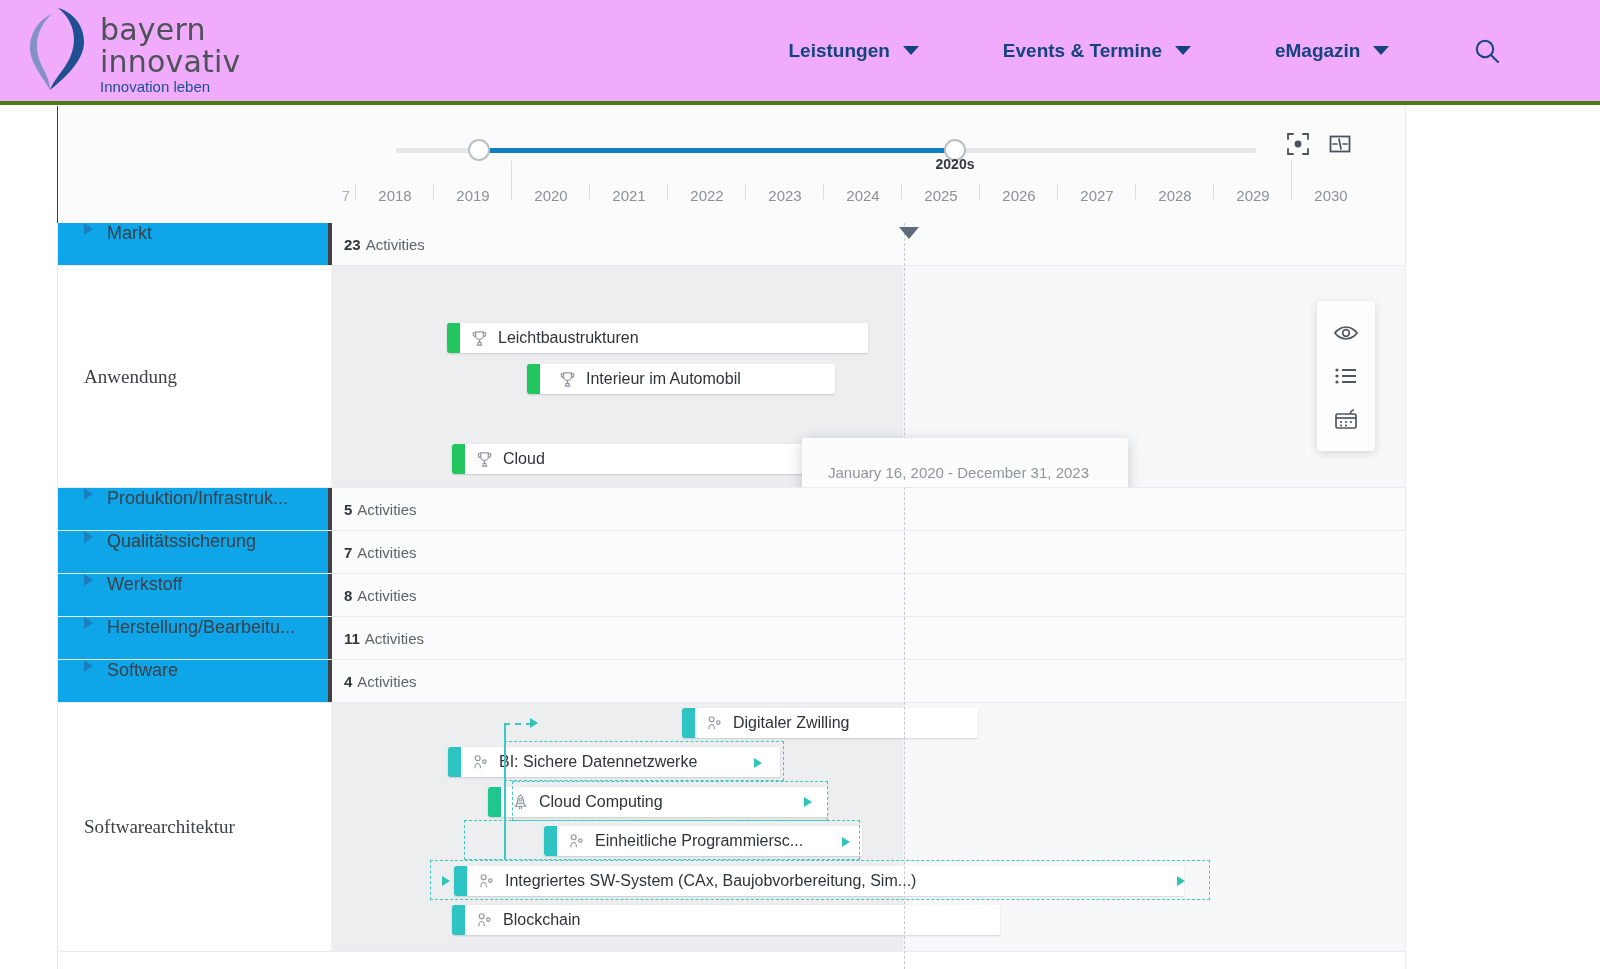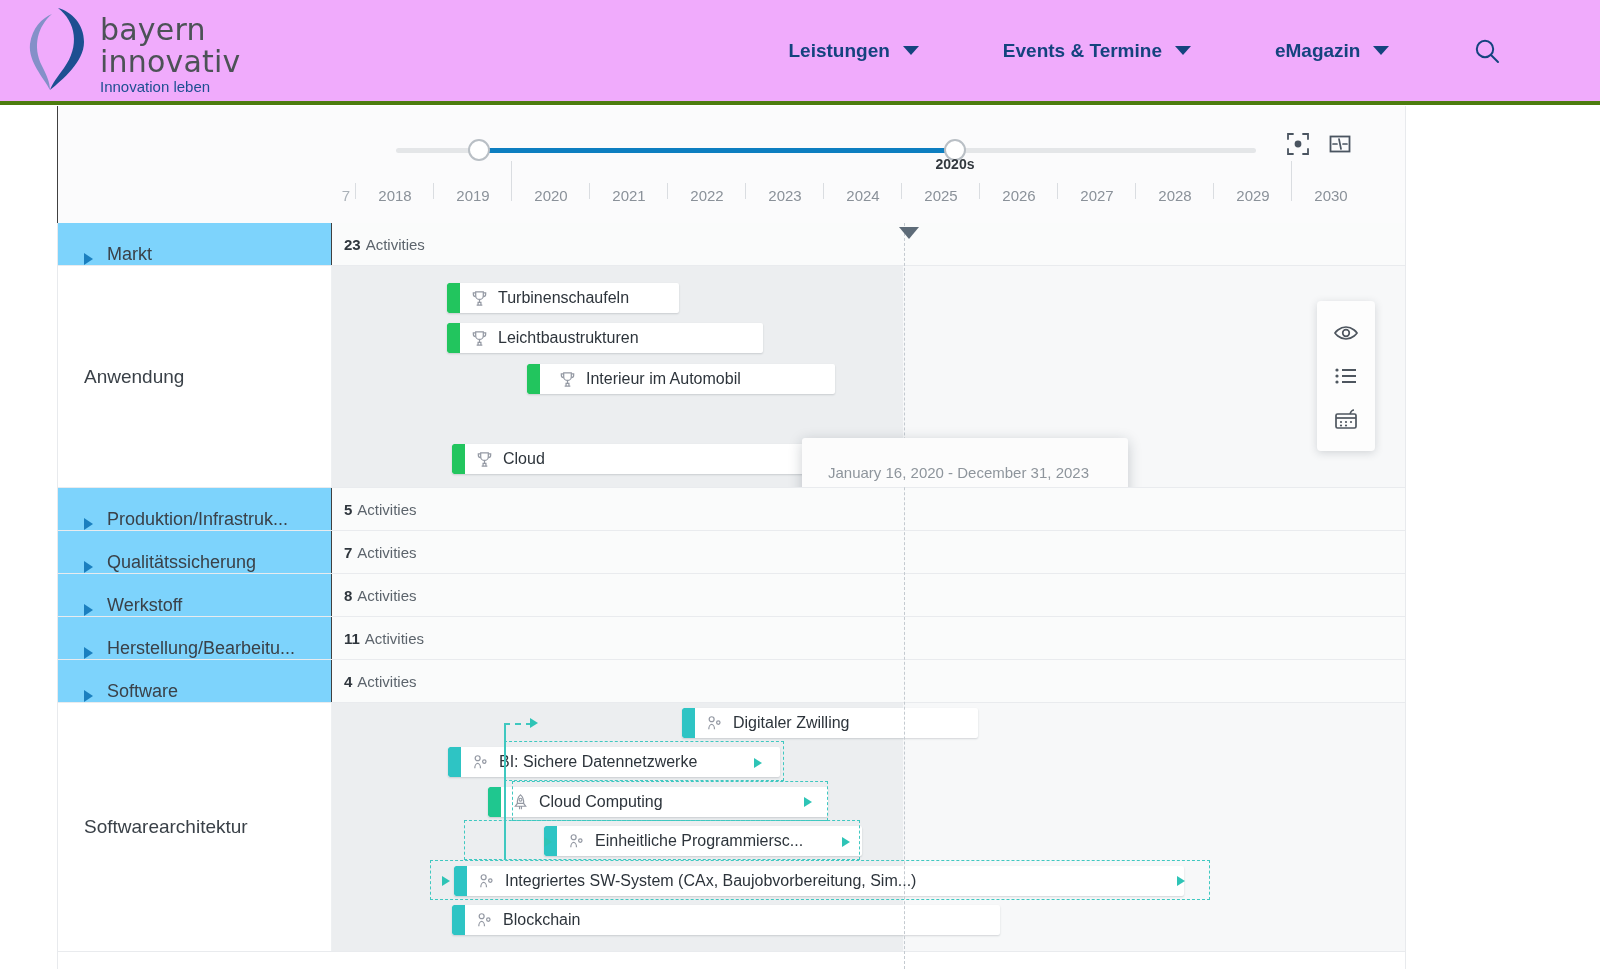--- a/index.html
+++ b/index.html
@@ -97,31 +97,31 @@
   }
   .today-tri {
     position: absolute; top: 4px; left: 841px; width: 0; height: 0;
     border-left: 10px solid transparent; border-right: 10px solid transparent;
     border-top: 12px solid #5d6b78; z-index: 4;
   }
 
   .row { position: relative; display: flex; border-bottom: 1px solid #e9ebee; }
   .row-collapsed { height: 43px; align-items: center; }
   .cat-cell {
-    width: 274px; flex: 0 0 274px; display: flex; align-items: flex-end;
-    padding-left: 26px; background: #7dd3fc; height: 100%;
-    border-right: 1px solid #404040; cursor: pointer;
+    width: 274px; flex: 0 0 274px; display: flex; align-items: flex-start;
+    padding-left: 26px; background: #0ea5e9; height: 100%;
+    border-right: 4px solid #404040; cursor: pointer;
   }
   .cat-cell .tri {
     width: 0; height: 0; margin-right: 14px;
     border-top: 6px solid transparent; border-bottom: 6px solid transparent;
     border-left: 9px solid #1b7fbf;
   }
   .cat-label { font-size: 18px; color: #3a4148; white-space: nowrap; }
-  .cat-label.big { font-size: 19px; }
+  .cat-label.big { font-size: 19px; font-family: Liberation Serif, serif; }
 
   .count-cell {
     flex: 1; display: flex; align-items: center; padding-left: 12px;
     font-size: 15px; color: #5a6views; color: #5c646c; height: 100%;
     background: #fafbfb;
   }
   .count-cell b { color: #2f363d; margin-right: 5px; font-size: 15px; }
 
   .lane {
     flex: 1; position: relative; background: #eceef0; height: 100%;
@@ -287,33 +287,22 @@
   </div>
 
   <div class="row row-expanded" style="height:222px">
     <div class="cat-cell-exp">
       <span class="tri open"></span>
       <span class="cat-label big">Anwendung</span>
     </div>
     <div class="lane">
       <div class="lane-white-after"></div>
 
-      <div class="bar" style="top:17px; left:115px; width:232px;">
-        <span class="marker" style="background:#22c55e"></span>
-        <span class="gicon">
-          <svg width="19" height="19" viewBox="0 0 20 20">
-              <path d="M6 3h8v4a4 4 0 0 1-8 0V3Z" fill="none" stroke="#6b7280" stroke-width="1.3"></path>
-              <path d="M6 4H3.5v1.5A2.5 2.5 0 0 0 6 8M14 4h2.5v1.5A2.5 2.5 0 0 1 14 8" fill="none" stroke="#6b7280" stroke-width="1.3"></path>
-              <path d="M10 11v3M7 17h6M8.5 14h3v3h-3Z" fill="none" stroke="#6b7280" stroke-width="1.3"></path>
-            </svg>
-        </span>
-        <span class="btxt">Turbinenschaufeln</span>
-      </div>
-
-      <div class="bar" style="top:57px; left:115px; width:316px;">
+
+      <div class="bar" style="top:57px; left:115px; width:421px;">
         <span class="marker" style="background:#22c55e"></span>
         <span class="gicon">
           <svg width="19" height="19" viewBox="0 0 20 20">
               <path d="M6 3h8v4a4 4 0 0 1-8 0V3Z" fill="none" stroke="#6b7280" stroke-width="1.3"></path>
               <path d="M6 4H3.5v1.5A2.5 2.5 0 0 0 6 8M14 4h2.5v1.5A2.5 2.5 0 0 1 14 8" fill="none" stroke="#6b7280" stroke-width="1.3"></path>
               <path d="M10 11v3M7 17h6M8.5 14h3v3h-3Z" fill="none" stroke="#6b7280" stroke-width="1.3"></path>
             </svg>
         </span>
         <span class="btxt">Leichtbaustrukturen</span>
       </div>

